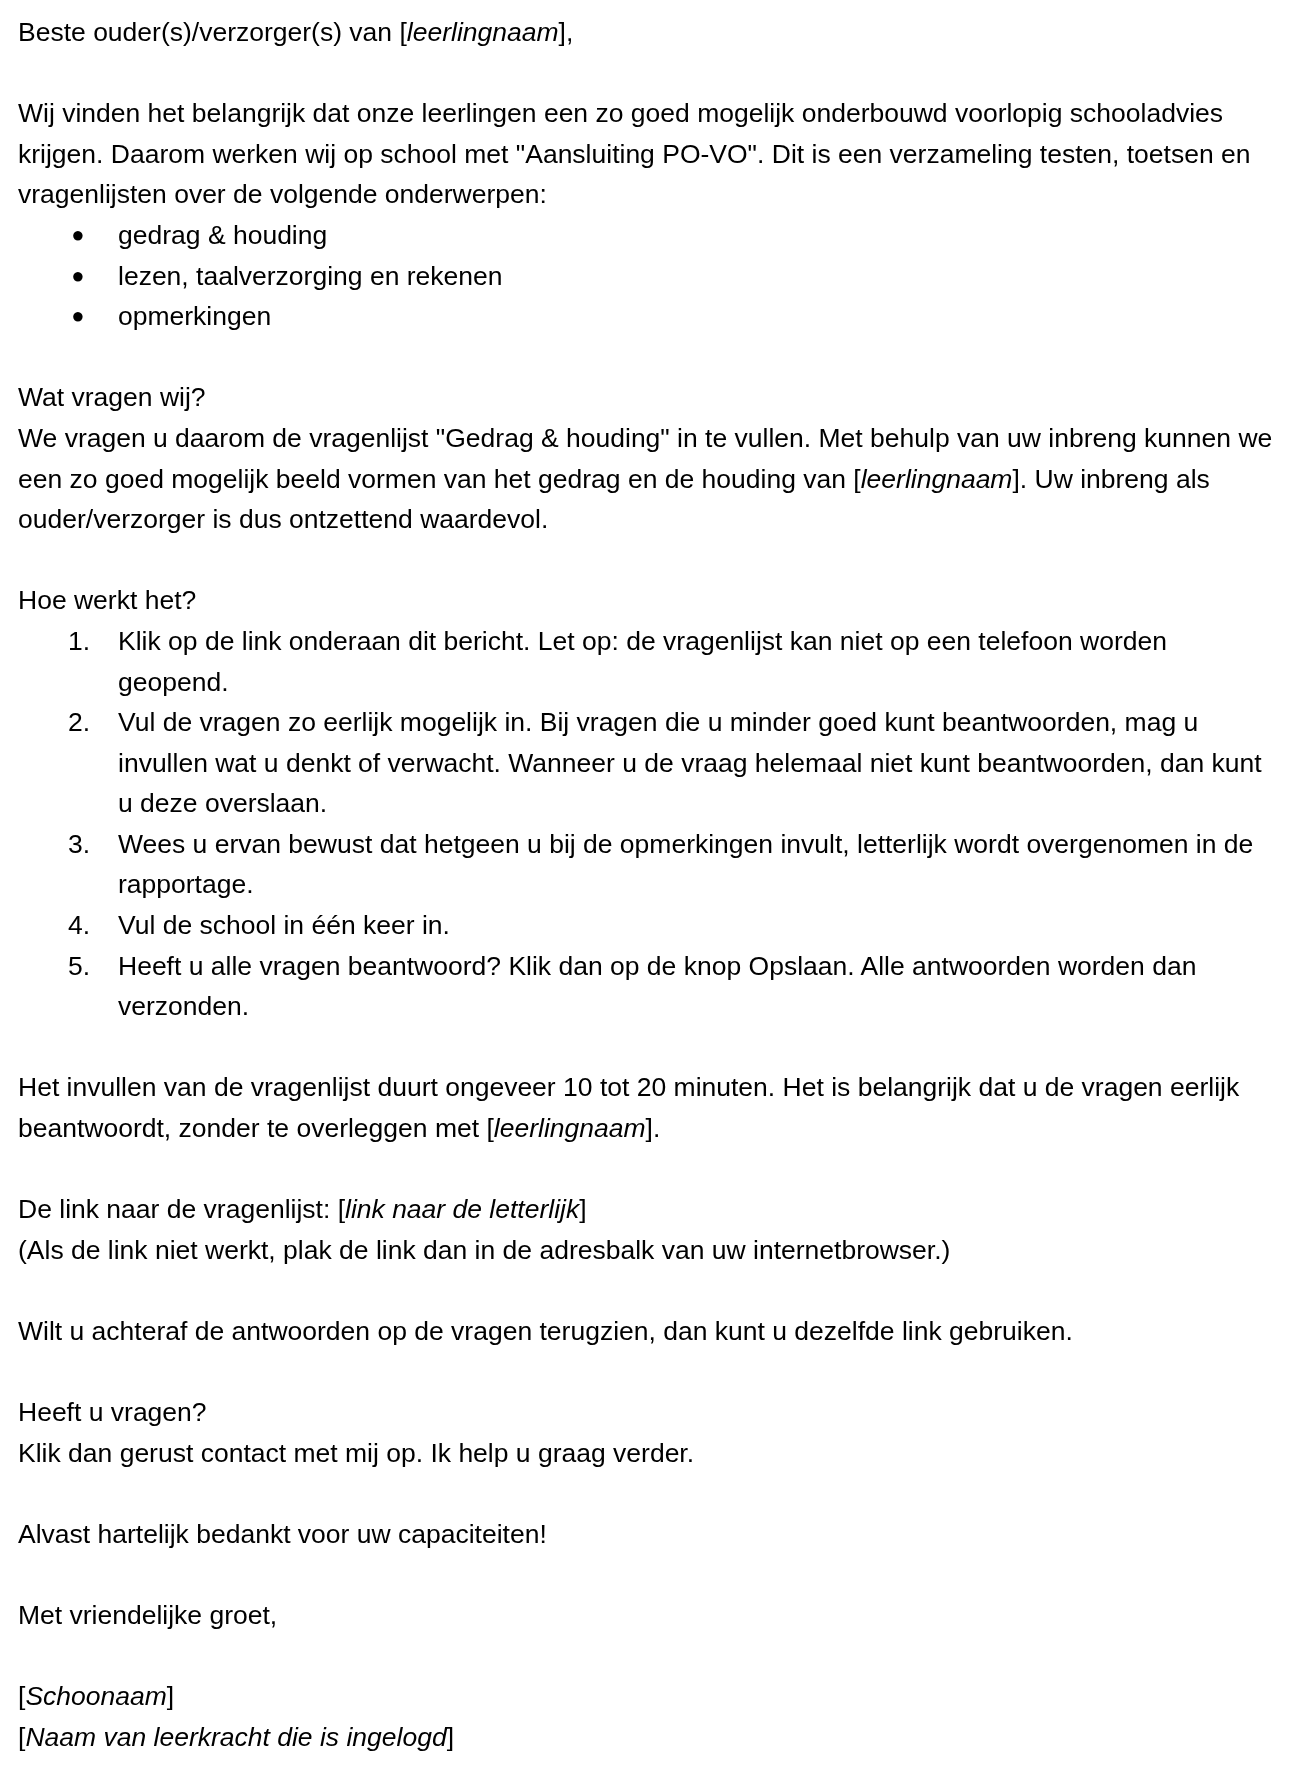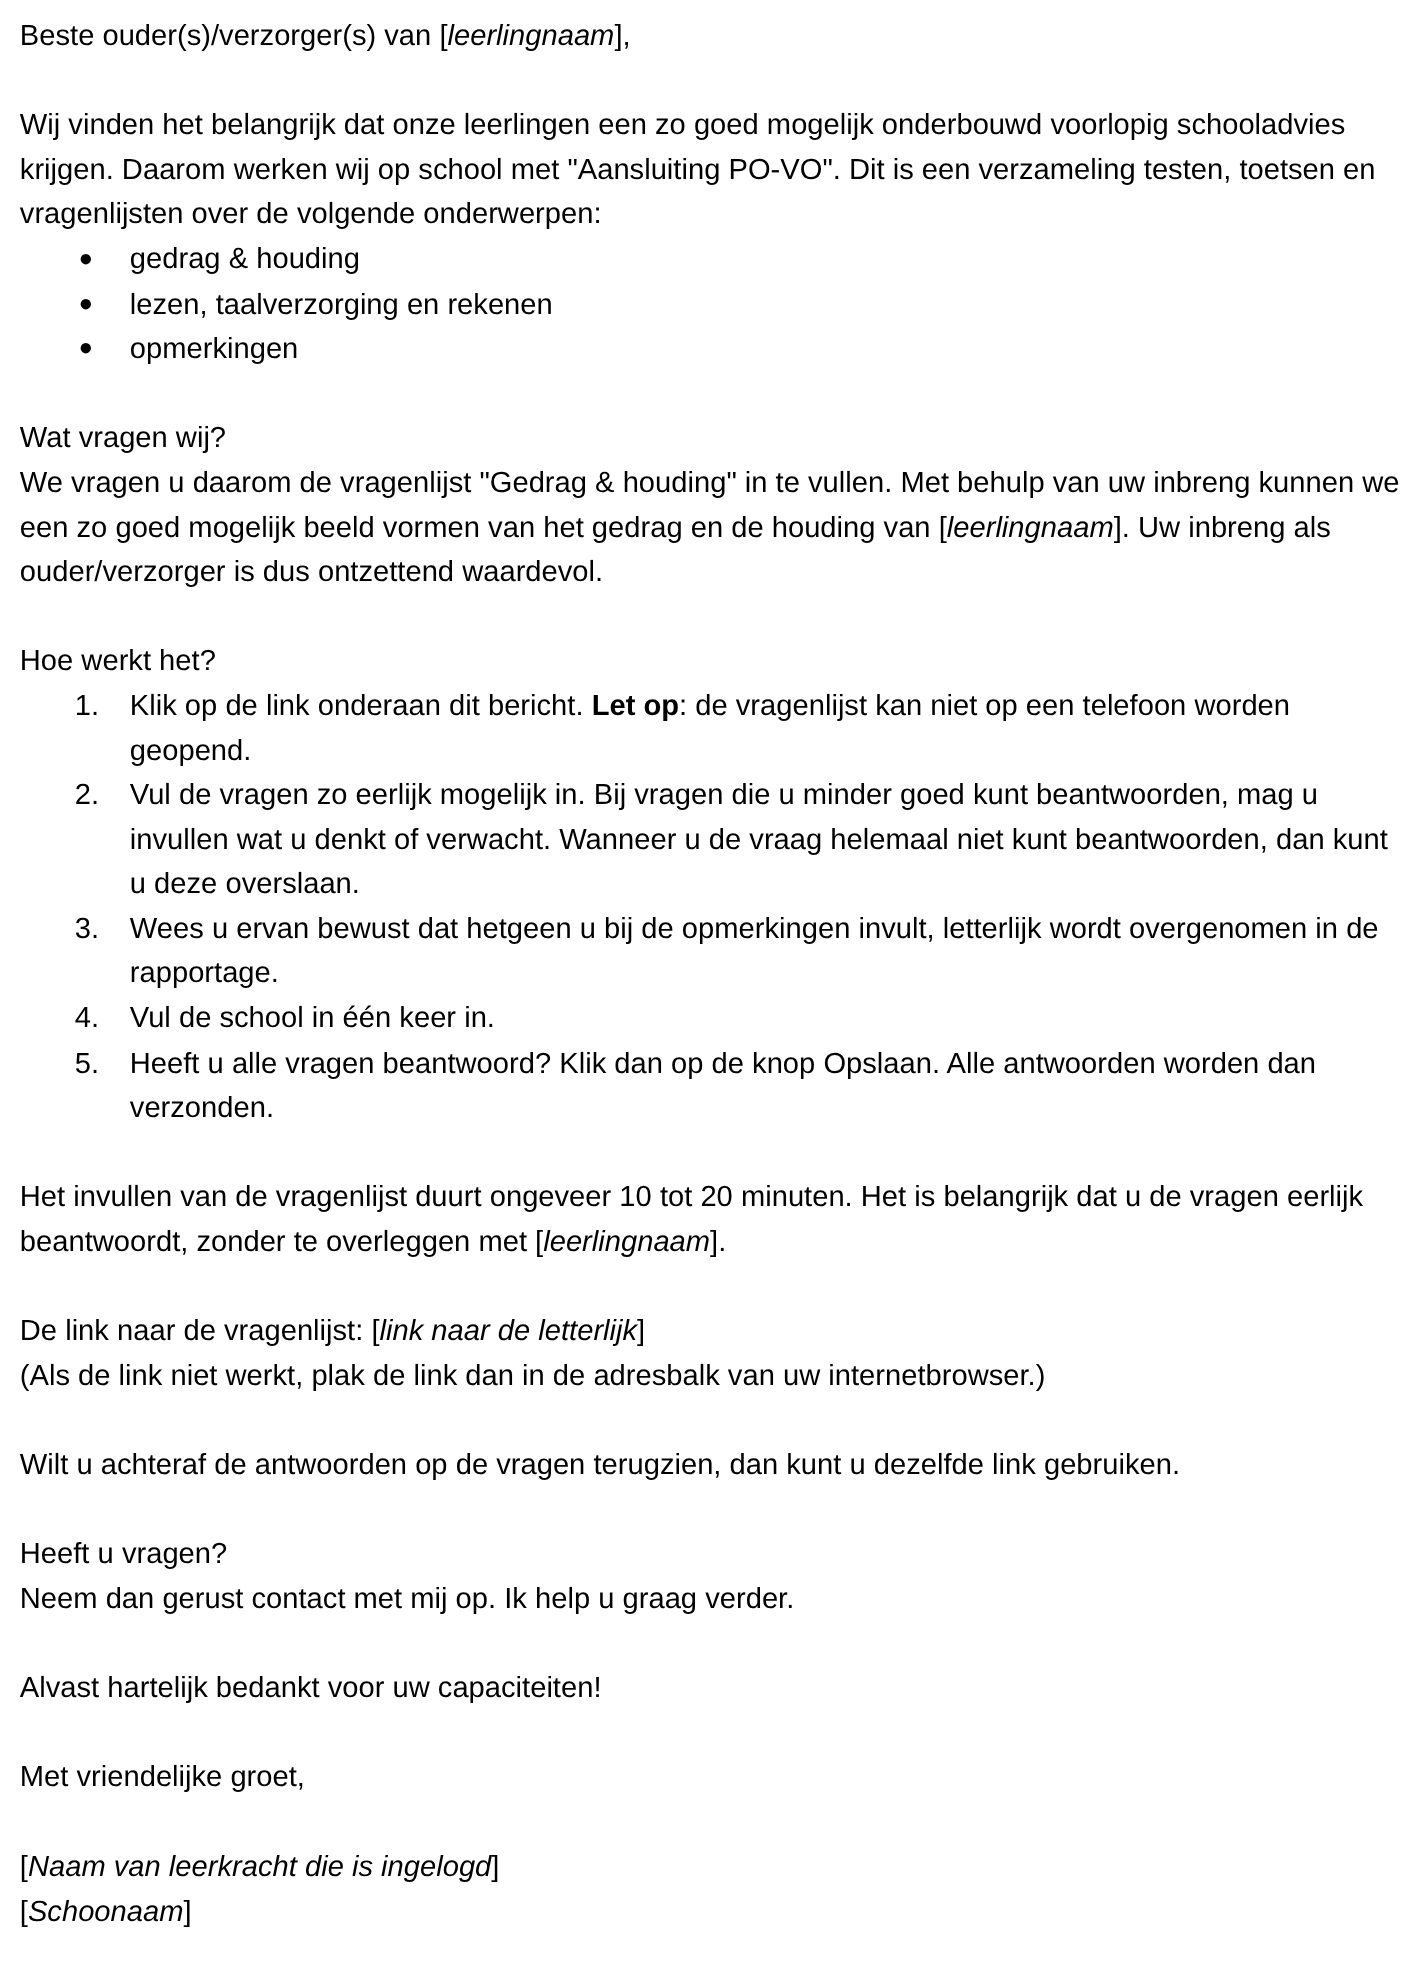--- a/index.html
+++ b/index.html
@@ -59,21 +59,21 @@
     }
     ol.steps li .num {
       position: absolute;
       left: 50px;
       top: 0;
     }
     i {
       font-style: italic;
     }
     b {
-      font-weight: bold;
+      font-weight: normal;
     }
   </style>
 </head>
 <body>
 
 <div class="doc">
 
   <p><span>Beste ouder(s)/verzorger(s) van [</span><i>leerlingnaam</i><span>],</span></p>
 
   <div class="gap"></div>
@@ -110,28 +110,28 @@
   <p><span>De link naar de vragenlijst: [</span><i>link naar de letterlijk</i><span>]</span></p>
   <p>(Als de link niet werkt, plak de link dan in de adresbalk van uw internetbrowser.)</p>
 
   <div class="gap"></div>
 
   <p>Wilt u achteraf de antwoorden op de vragen terugzien, dan kunt u dezelfde link gebruiken.</p>
 
   <div class="gap"></div>
 
   <p class="heading">Heeft u vragen?</p>
-  <p>Neem dan gerust contact met mij op. Ik help u graag verder.</p>
+  <p>Klik dan gerust contact met mij op. Ik help u graag verder.</p>
 
   <div class="gap"></div>
 
   <p>Alvast hartelijk bedankt voor uw capaciteiten!</p>
 
   <div class="gap"></div>
 
   <p>Met vriendelijke groet,</p>
 
   <div class="gap"></div>
 
+  <p><span>[</span><i>Schoonaam</i><span>]</span></p>
   <p><span>[</span><i>Naam van leerkracht die is ingelogd</i><span>]</span></p>
-  <p><span>[</span><i>Schoonaam</i><span>]</span></p>
 
 </div>
 
 </body></html>

